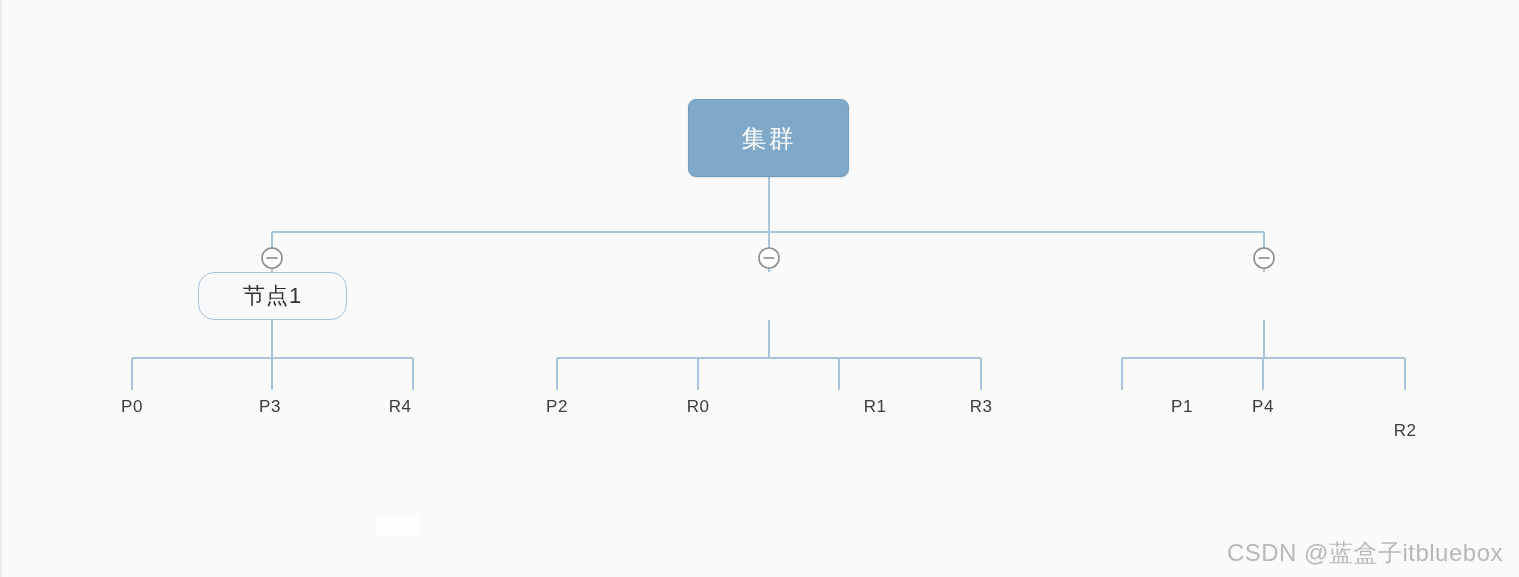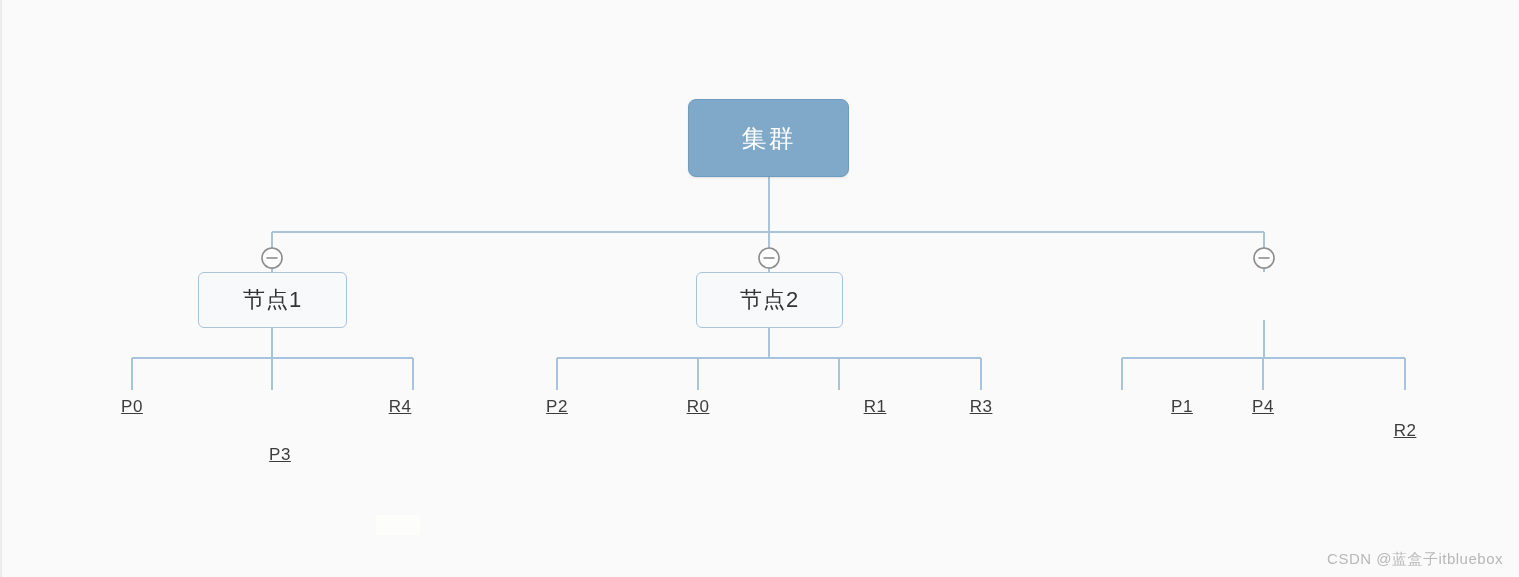--- a/index.html
+++ b/index.html
@@ -40,43 +40,42 @@
     top: 99px;
     background: #7FA8C9;
     border: 1px solid #6f9cbf;
     border-radius: 8px;
     color: #ffffff;
     font-size: 25px;
     letter-spacing: 2px;
     box-shadow: 0 1px 2px rgba(0,0,0,0.10);
   }
   .branch-node {
-    height: 56px;
+    height: 48px;
     top: 272px;
     background: #f7f9fb;
     border: 1px solid #a8c4dc;
-    border-radius: 6px;
+    border-radius: 16px;
     color: #333333;
     font-size: 22px;
     letter-spacing: 1px;
   }
   .branch-node.n1 { left: 196px; width: 149px; }
   .branch-node.n2 { left: 694px; width: 147px; }
   .branch-node.n3 { left: 1188px; width: 149px; }
 
   
   .leaf-label {
     position: absolute;
     top: 397px;
     transform: translateX(-50%);
     font-size: 17px;
     color: #3c3c3c;
     white-space: nowrap;
     letter-spacing: 0.5px;
-    text-decoration: underline;
   }
 
   
   .collapse-toggle {
     position: absolute;
     width: 24px;
     height: 24px;
     top: 246px;
     transform: translateX(-50%);
     cursor: pointer;
@@ -89,21 +88,21 @@
     left: 374px;
     top: 515px;
     width: 44px;
     height: 20px;
     background: #fdfdfb;
   }
   .watermark {
     position: absolute;
     right: 16px;
     bottom: 8px;
-    font-size: 15px;
+    font-size: 24px;
     color: #b8b8b8;
     white-space: nowrap;
     letter-spacing: 0.5px;
   }
 </style>
 </head>
 <body>
 
 <div id="canvas">
 
@@ -135,21 +134,20 @@
       <path d="M1120,358 L1403,358"></path>
       <path d="M1120,358 L1120,390"></path>
       <path d="M1261,358 L1261,390"></path>
       <path d="M1403,358 L1403,390"></path>
     </g>
   </svg>
 
   <div class="node root-node">集群</div>
 
   <div class="node branch-node n1">节点1</div>
-  <div class="node branch-node n2">节点2</div>
 
   <div class="collapse-toggle" style="left:270px;">
     <svg width="24" height="24" viewBox="0 0 24 24" xmlns="http://www.w3.org/2000/svg">
       <circle cx="12" cy="12" r="10" fill="#ffffff" stroke="#8c8c8c" stroke-width="1.6"></circle>
       <line x1="6.5" y1="12" x2="17.5" y2="12" stroke="#8c8c8c" stroke-width="1.6"></line>
     </svg>
   </div>
   <div class="collapse-toggle" style="left:767px;">
     <svg width="24" height="24" viewBox="0 0 24 24" xmlns="http://www.w3.org/2000/svg">
       <circle cx="12" cy="12" r="10" fill="#ffffff" stroke="#8c8c8c" stroke-width="1.6"></circle>
@@ -157,21 +155,21 @@
     </svg>
   </div>
   <div class="collapse-toggle" style="left:1262px;">
     <svg width="24" height="24" viewBox="0 0 24 24" xmlns="http://www.w3.org/2000/svg">
       <circle cx="12" cy="12" r="10" fill="#ffffff" stroke="#8c8c8c" stroke-width="1.6"></circle>
       <line x1="6.5" y1="12" x2="17.5" y2="12" stroke="#8c8c8c" stroke-width="1.6"></line>
     </svg>
   </div>
 
   <div class="leaf-label" style="left:130px;">P0</div>
-  <div class="leaf-label" style="left:278px;margin-top:48px;">P3</div>
+  <div class="leaf-label" style="left:268px;">P3</div>
   <div class="leaf-label" style="left:398px;">R4</div>
 
   <div class="leaf-label" style="left:555px;text-align:center;">P2</div>
   <div class="leaf-label" style="left:696px;">R0</div>
   <div class="leaf-label" style="left:837px;margin-left:36px;">R1</div>
   <div class="leaf-label" style="left:979px;">R3</div>
 
   <div class="leaf-label" style="left:1180px;">P1</div>
   <div class="leaf-label" style="left:1261px;">P4</div>
   <div class="leaf-label" style="left:1403px;margin-top:24px;">R2</div>

